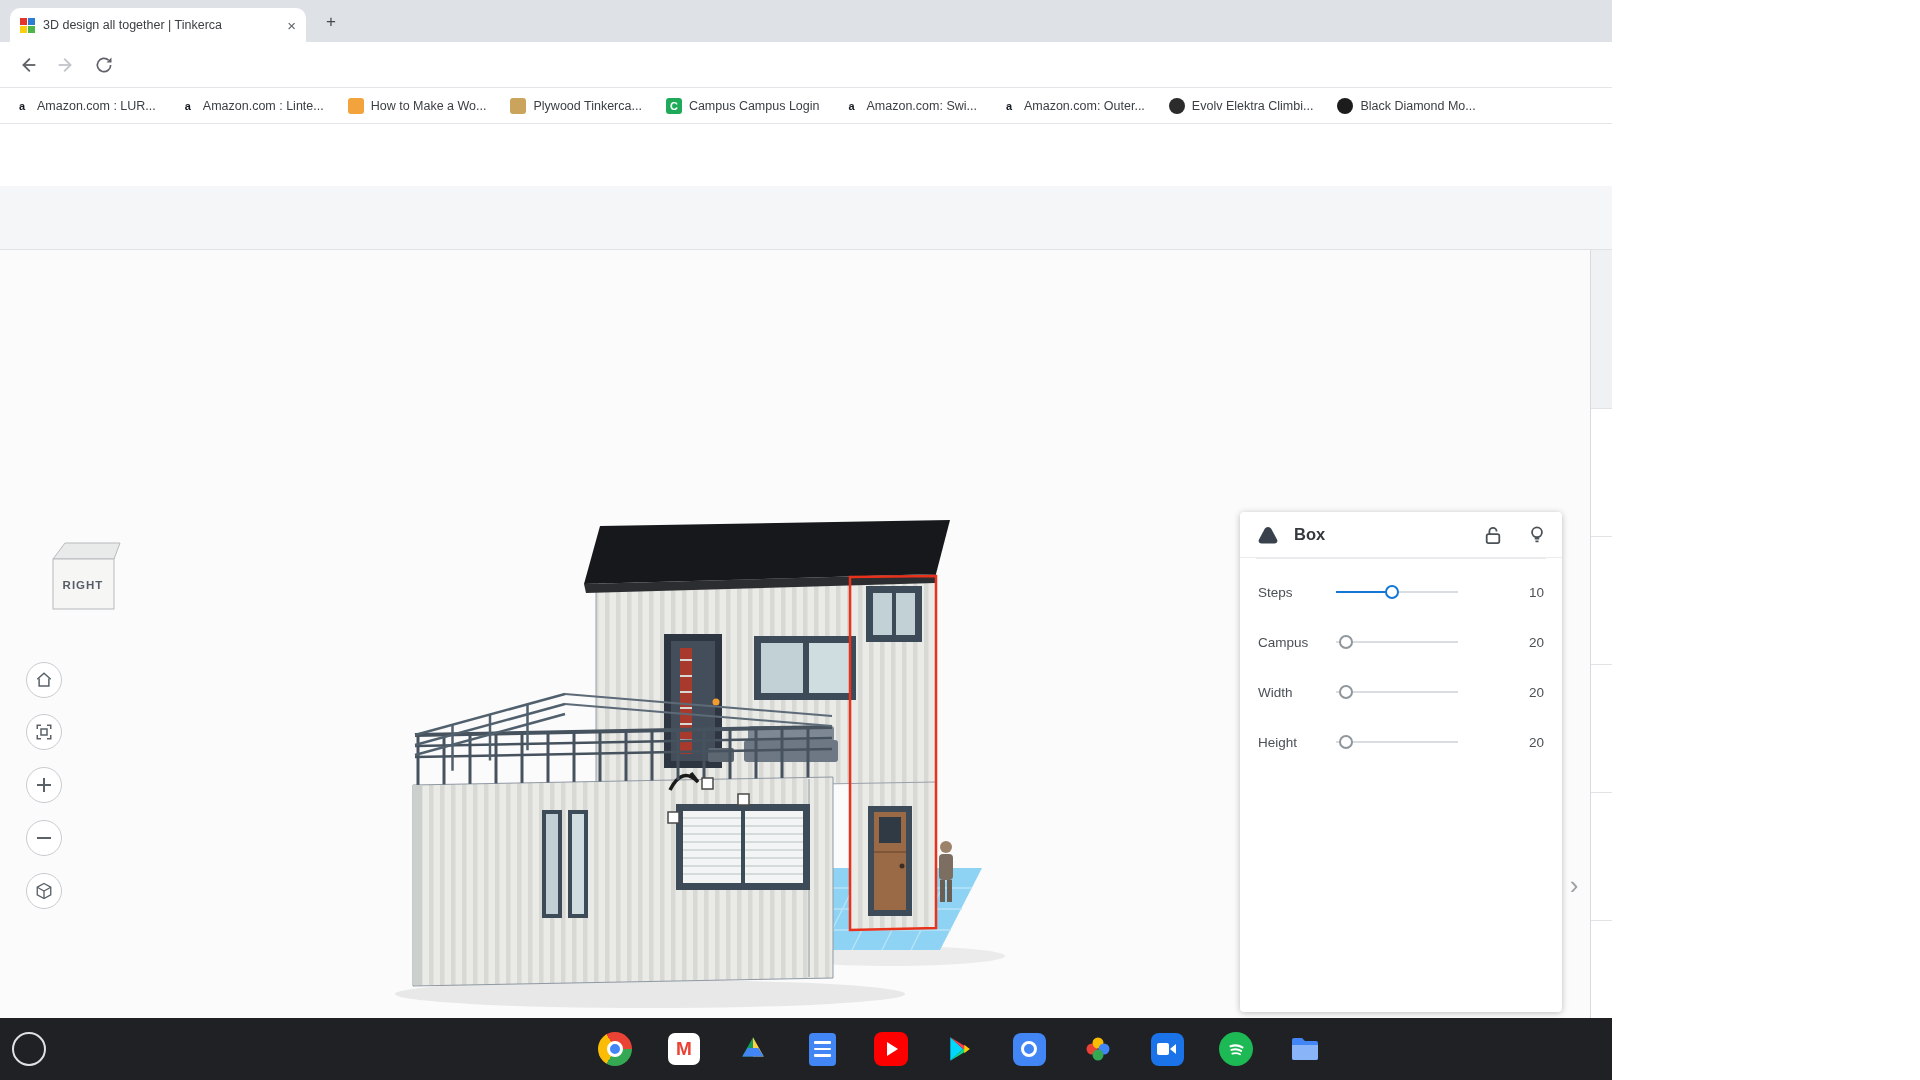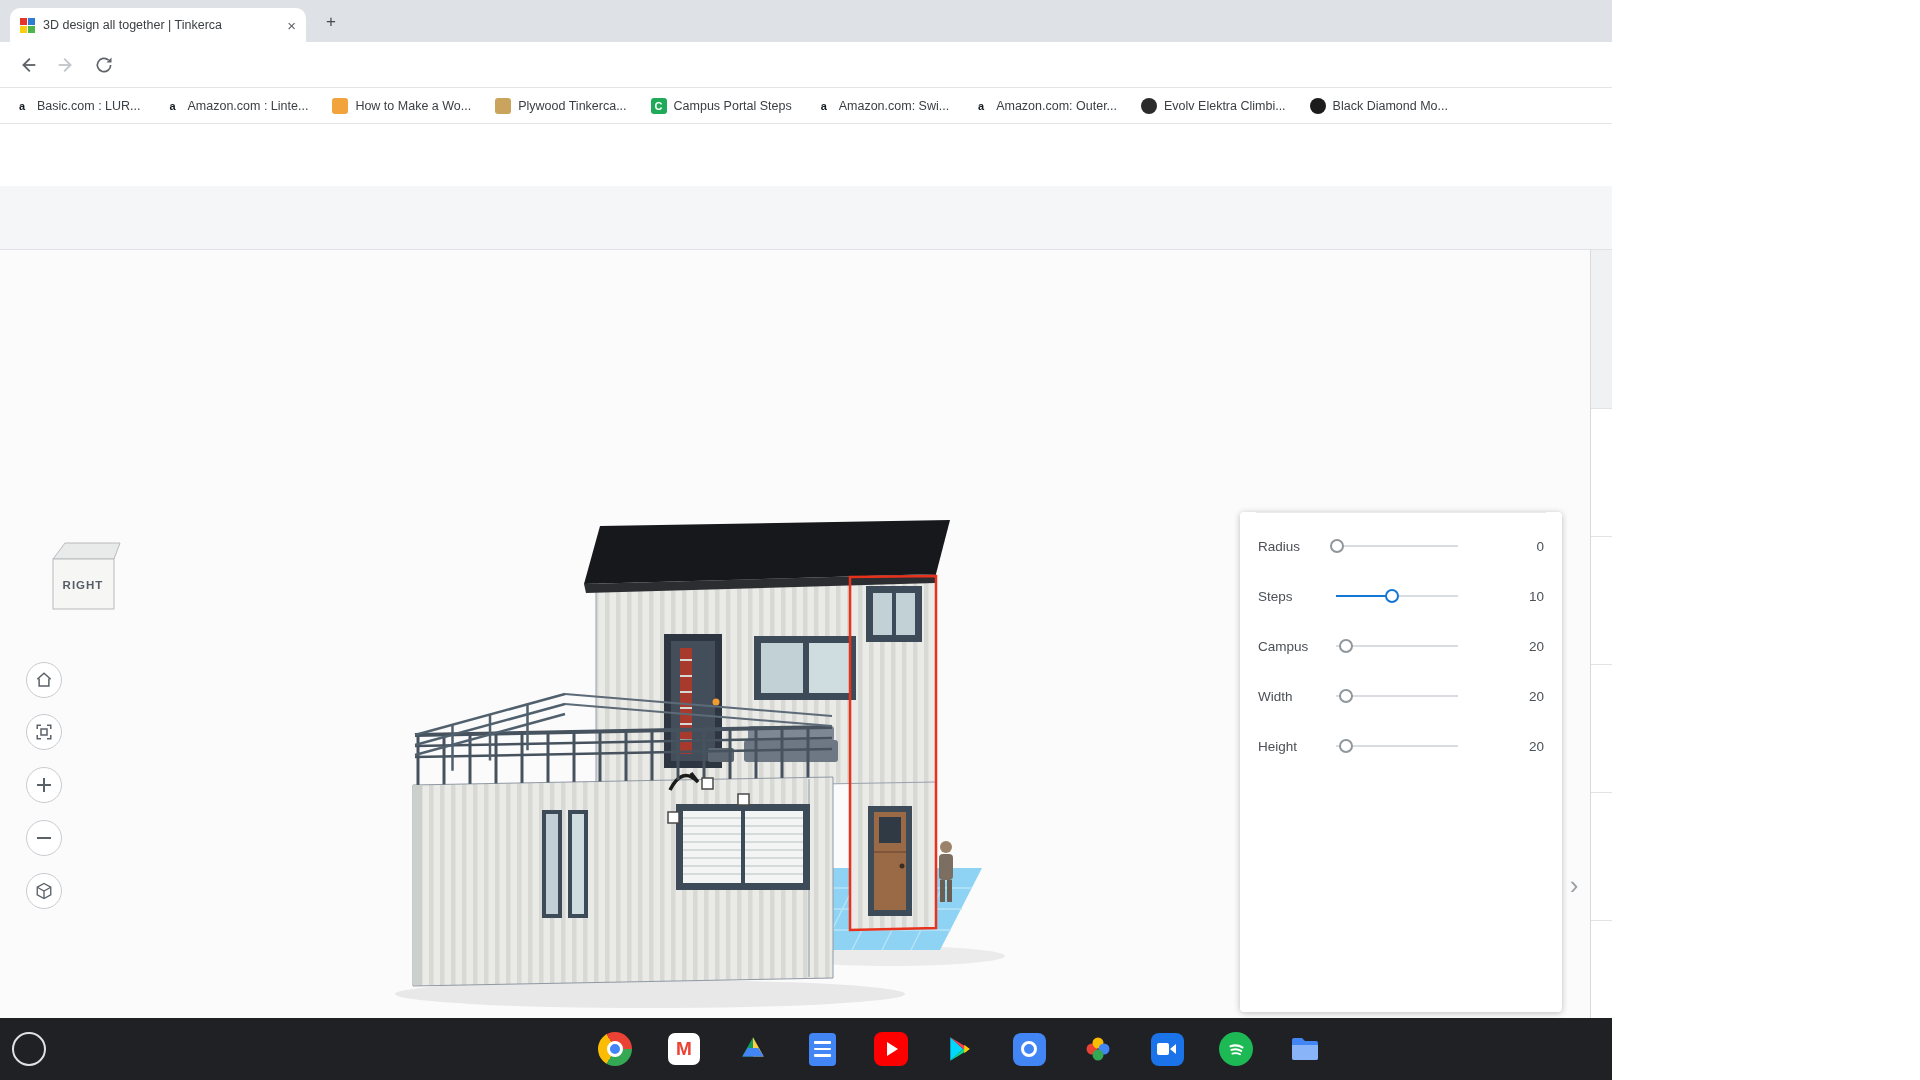--- a/index.html
+++ b/index.html
@@ -215,37 +215,37 @@
           <i></i>
           <i></i>
         </span>
     </div>
   </div>
 
   <div id="bookmarksbar">
     <div id="bookmarks-items">
         <div class="bm-item">
           <span class="bm-fav" style="background: transparent; color: rgb(19, 25, 33);">a</span>
-          <span class="bm-label">Basic.com : LUR...</span>
+          <span class="bm-label">Amazon.com : LUR...</span>
         </div>
         <div class="bm-item">
           <span class="bm-fav" style="background: transparent; color: rgb(19, 25, 33);">a</span>
           <span class="bm-label">Amazon.com : Linte...</span>
         </div>
         <div class="bm-item">
           <span class="bm-fav" style="background: rgb(242, 163, 60); color: rgb(255, 255, 255);"></span>
           <span class="bm-label">How to Make a Wo...</span>
         </div>
         <div class="bm-item">
           <span class="bm-fav" style="background: rgb(202, 164, 92); color: rgb(255, 255, 255);"></span>
           <span class="bm-label">Plywood Tinkerca...</span>
         </div>
         <div class="bm-item">
           <span class="bm-fav" style="background: rgb(31, 170, 89); color: rgb(255, 255, 255);">C</span>
-          <span class="bm-label">Campus Portal Steps</span>
+          <span class="bm-label">Campus Campus Login</span>
         </div>
         <div class="bm-item">
           <span class="bm-fav" style="background: transparent; color: rgb(19, 25, 33);">a</span>
           <span class="bm-label">Amazon.com: Swi...</span>
         </div>
         <div class="bm-item">
           <span class="bm-fav" style="background: transparent; color: rgb(19, 25, 33);">a</span>
           <span class="bm-label">Amazon.com: Outer...</span>
         </div>
         <div class="bm-item">
@@ -560,30 +560,42 @@
       <g fill="#ffffff" stroke="#4a4a4a" stroke-width="1.5">
         <rect x="338" y="292" width="11" height="11"></rect>
         <rect x="372" y="258" width="11" height="11"></rect>
         <rect x="408" y="274" width="11" height="11"></rect>
       </g>
     </svg>
 
     <div id="panel-toggle">›</div>
 
     <div id="inspector">
+      <div class="insp-header">
+        <span class="insp-hicon">
+          <svg width="24" height="22" viewBox="0 0 24 22">
+              <path d="M12 3 C13.8 3 14.8 4 15.8 5.8 L21 15.5 C22 17.5 21 19.5 18.3 19.5 L5.7 19.5 C3 19.5 2 17.5 3 15.5 L8.2 5.8 C9.2 4 10.2 3 12 3 Z" fill="#39424c"></path>
+            </svg>
+        </span>
+        <span class="insp-title">Box</span>
+        <span class="insp-hicon">
+          <svg width="18" height="20" viewBox="0 0 20 22" fill="none" stroke="#4a5258" stroke-width="2">
+              <rect x="3" y="10" width="14" height="10" rx="2"></rect>
+              <path d="M6 10 V7 a4 4 0 0 1 8 0"></path>
+            </svg>
+        </span>
+        <span class="insp-hicon" style="margin-left:12px">
+          <svg width="18" height="20" viewBox="0 0 20 22" fill="none" stroke="#4a5258" stroke-width="2">
+              <circle cx="10" cy="8" r="5.5"></circle>
+              <path d="M7.5 15 h5 M8.3 18 h3.4"></path>
+            </svg>
+        </span>
+      </div>
       <div class="insp-divider"></div>
       <div id="insp-props">
-          <div class="prop-row">
-            <span class="prop-label">Radius</span>
-            <div class="prop-slider">
-              <div class="track"></div>
-              <div class="handle" style="left:-6px;"></div>
-            </div>
-            <span class="prop-value">0</span>
-          </div>
           <div class="prop-row">
             <span class="prop-label">Steps</span>
             <div class="prop-slider">
               <div class="track"></div>
               <div class="fill" style="width:56px"></div>
               <div class="handle" style="left:49px;border-color:#1477d6"></div>
             </div>
             <span class="prop-value">10</span>
           </div>
           <div class="prop-row">

